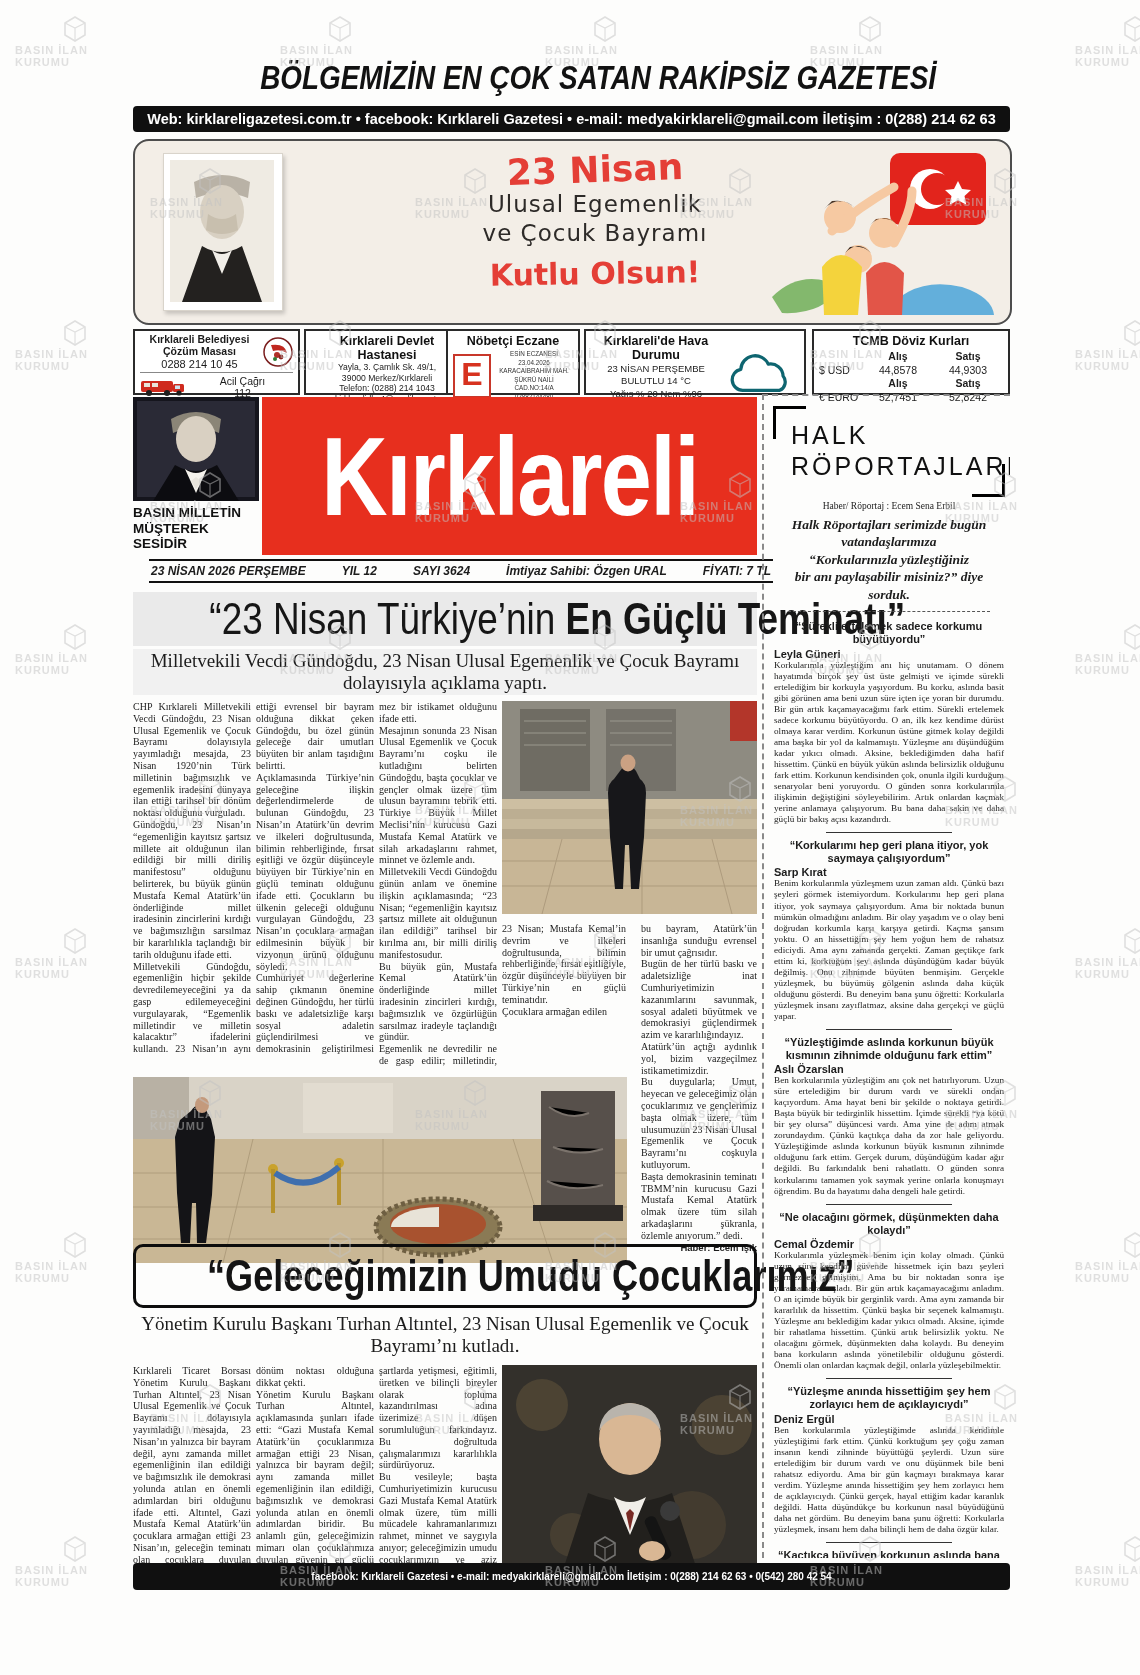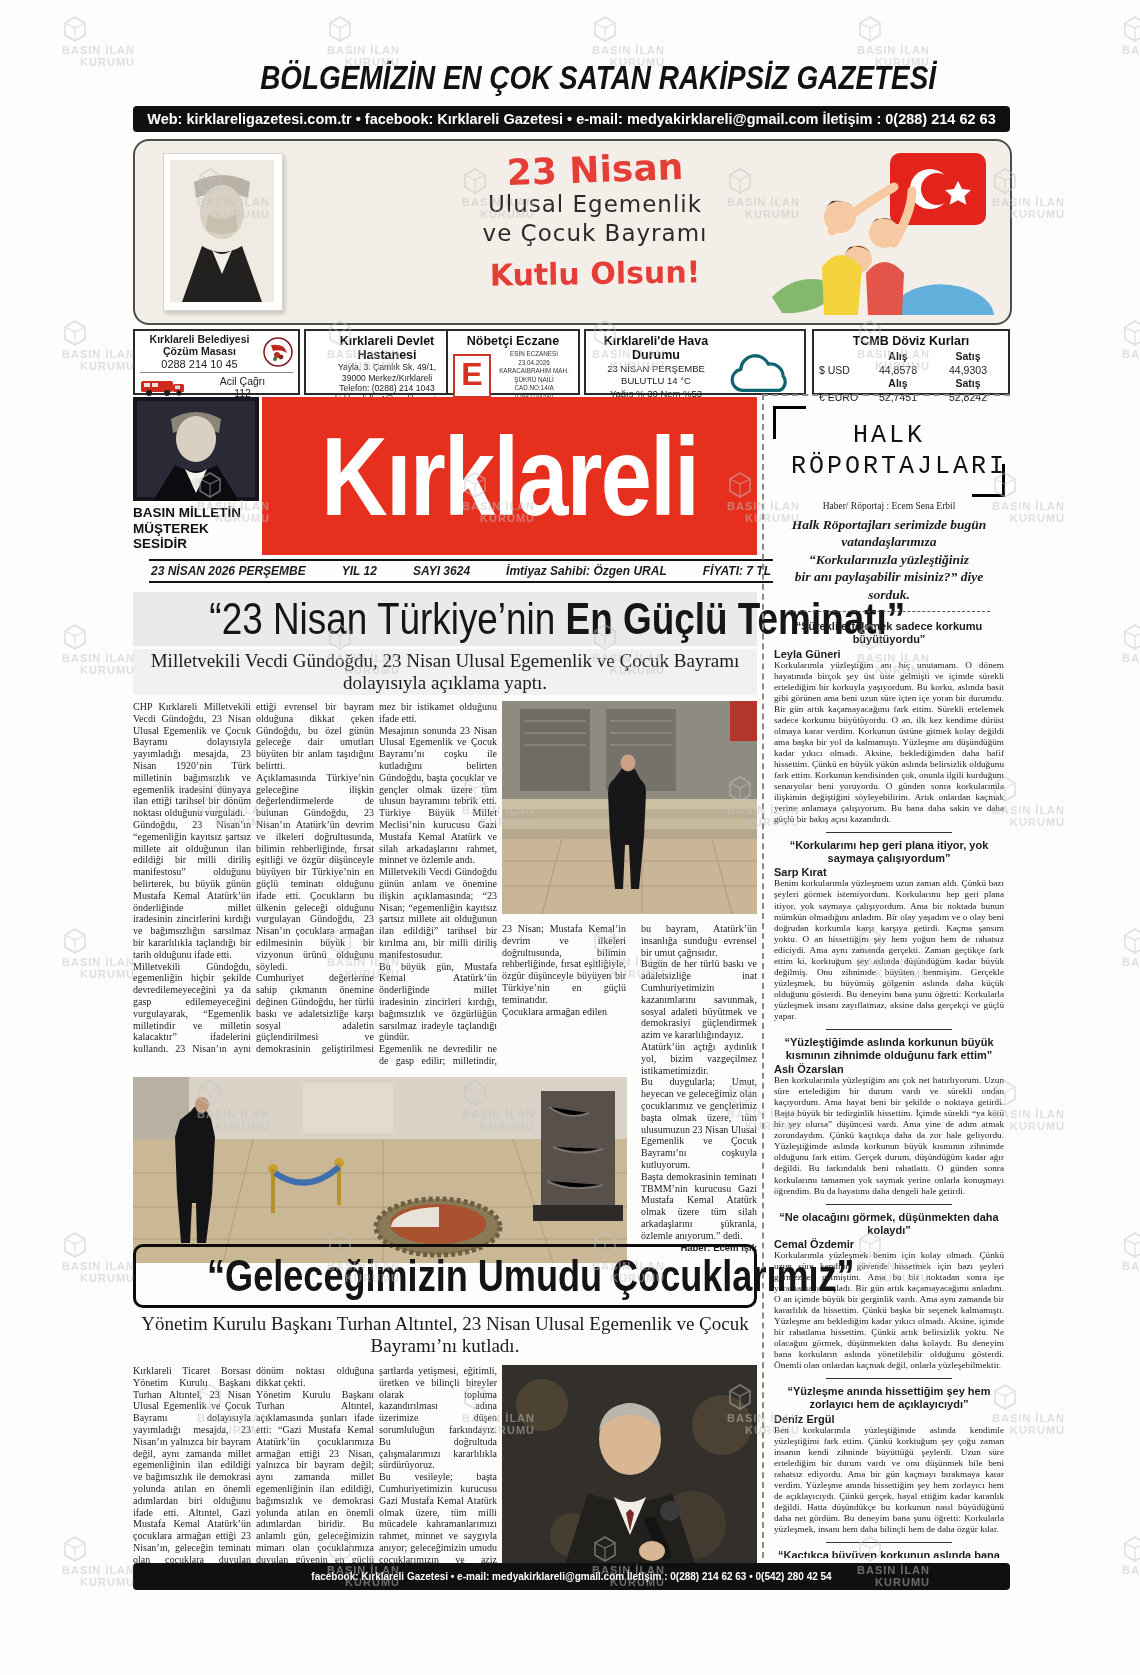--- a/index.html
+++ b/index.html
@@ -3,21 +3,21 @@
 <meta charset="utf-8">
 <style>
   html,body{margin:0;padding:0;}
   body{width:1140px;height:1675px;position:relative;background:#fdfdfc;font-family:"Liberation Serif",serif;color:#1c1c1c;overflow:hidden;}
   #page{position:absolute;inset:0;}
   .abs{position:absolute;}
   .cond{display:inline-block;transform:scaleX(.82);transform-origin:center;white-space:nowrap;}
 
   
   #watermark{position:absolute;inset:0;z-index:40;pointer-events:none;opacity:.5;}
-  .wm-tile{position:absolute;width:120px;text-align:right;color:#c3c3c3;}
+  .wm-tile{position:absolute;width:120px;text-align:left;color:#c3c3c3;}
   .wm-cube{display:block;margin:0 auto 1px;}
   .wm-t1,.wm-t2{font-family:"Liberation Sans",sans-serif;font-weight:bold;font-size:11px;letter-spacing:1px;line-height:1.05;}
 
   
   .tagline{left:133px;top:58px;width:877px;text-align:right;font-family:"Liberation Sans",sans-serif;font-weight:bold;font-style:italic;font-size:34px;color:#121212;}
   .contactbar{left:133px;top:106px;width:877px;height:26px;background:#101010;color:#fff;border-radius:4px;text-align:center;line-height:26px;font-family:"Liberation Sans",sans-serif;font-weight:bold;font-size:14.5px;}
 
   
   .banner{left:133px;top:139px;width:875px;height:182px;background:#f3eee7;border:2px solid #4d4d4d;border-radius:16px;}
   .banner-photo{left:28px;top:12px;width:118px;height:156px;background:#fff;border:1px solid #d9d4cb;box-shadow:2px 3px 4px rgba(0,0,0,.18);}
@@ -83,21 +83,21 @@
   .a2-hlbox{border:3px solid #0d0d0d;border-radius:10px;text-align:center;height:58px;line-height:58px;font-family:"Liberation Sans",sans-serif;font-weight:bold;font-size:44px;color:#141414;}
   .a2-subhead{text-align:center;font-size:19px;margin-top:5px;}
   .a2-body{position:relative;height:212px;margin-top:8px;}
   .a2-c1{left:0;top:0;width:118px;height:212px;}
   .a2-c2{left:123px;top:0;width:118px;height:212px;}
   .a2-c3{left:246px;top:0;width:118px;height:212px;}
   .a2-photo{left:369px;top:0;width:255px;height:208px;}
 
   
   .sidebar{left:762px;top:394px;width:248px;height:1164px;border-left:2px dashed #8a8a8a;border-top:2px dashed #8a8a8a;box-sizing:border-box;padding:10px 6px 0 10px;overflow:hidden;}
-  .sb-titlebox{position:relative;width:196px;margin:6px auto 10px;padding:8px 4px;text-align:center;font-family:Liberation Mono, monospace;font-size:25px;letter-spacing:3px;color:#111;line-height:1.25;}
+  .sb-titlebox{position:relative;width:196px;margin:6px auto 10px;padding:8px 4px;font-family:Liberation Sans, sans-serif;font-size:25px;letter-spacing:3px;color:#111;line-height:1.25;}
   .sb-titlebox::before{content:"";position:absolute;left:-14px;top:-6px;width:30px;height:30px;border-left:3px solid #000;border-top:3px solid #000;}
   .sb-titlebox::after{content:"";position:absolute;right:-14px;bottom:-6px;width:30px;height:30px;border-right:3px solid #000;border-bottom:3px solid #000;}
   .sb-reporter{text-align:center;font-size:9.5px;color:#222;margin-top:10px;}
   .sb-intro{text-align:center;font-weight:bold;font-style:italic;font-size:13.5px;line-height:1.3;margin-top:5px;}
   .sb-dash{border-top:1.5px dashed #555;margin:8px 14px;}
   .sb-sep{border-top:1.5px solid #333;width:55%;margin:7px auto 6px;}
   .sb-title{font-family:"Liberation Sans",sans-serif;font-weight:bold;font-size:11px;text-align:center;line-height:1.2;}
   .sb-name{font-family:"Liberation Sans",sans-serif;font-weight:bold;font-size:11px;margin-top:1px;}
   .sb-text{font-size:9.2px;line-height:1.2;text-align:justify;}
 
@@ -207,21 +207,21 @@
       </div>
     </div>
   </div>
 
   <div class="abs ibox b-hava">
     <div class="hava-l">
       <h3>Kırklareli'de Hava Durumu</h3>
       <div class="hava-lines">
         <div>23 NİSAN PERŞEMBE</div>
         <div>BULUTLU 14 °C</div>
-        <div>Yağış % 30  Nem %53</div>
+        <div>Yağış % 20  Nem %96</div>
         <div>Rüzgar 10 km/s</div>
       </div>
     </div>
     <div class="hava-icon">
       <svg width="78" height="50" viewBox="0 0 80 52">
         <path d="M22 44 a11 11 0 0 1 -2 -21.8 a15 15 0 0 1 28.6 -5.4 a13 13 0 0 1 15.4 12.4 a9.5 9.5 0 0 1 -3.5 14.8 Z" fill="#ffffff" stroke="#0e6570" stroke-width="3.4" stroke-linejoin="round"></path>
       </svg>
     </div>
   </div>
 

